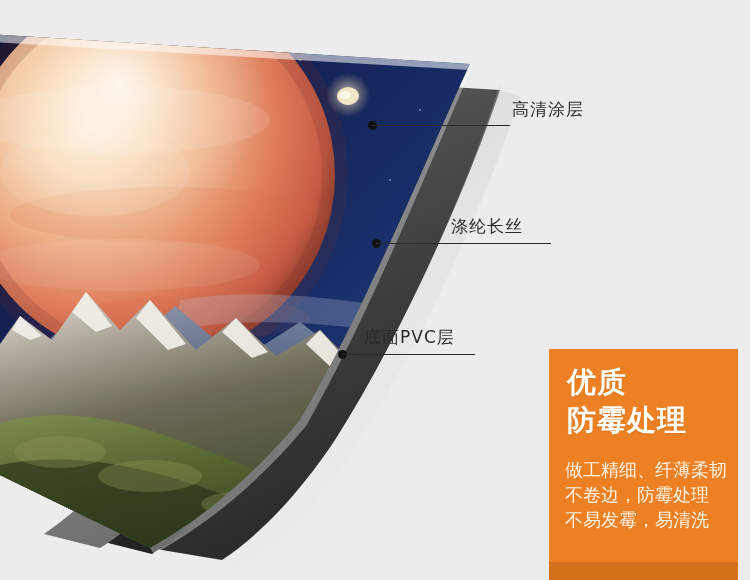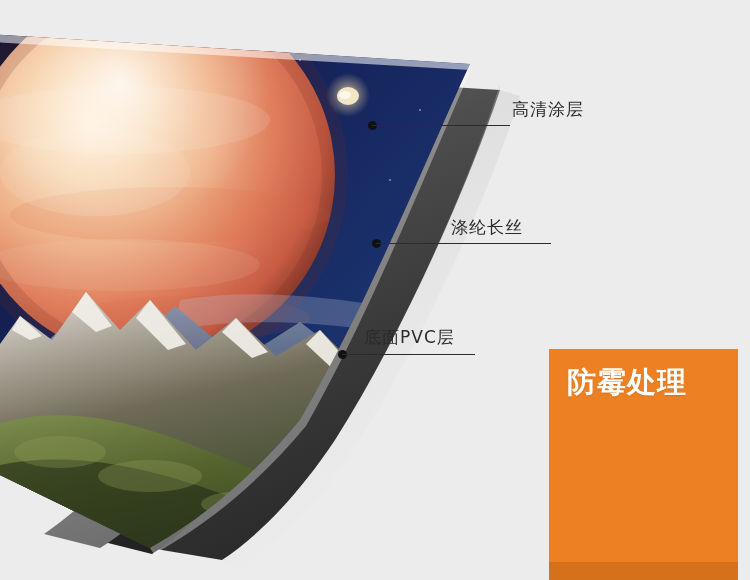--- a/index.html
+++ b/index.html
@@ -255,29 +255,35 @@
 
   <div class="callout" style="left:368px;top:121px;">
     <span class="dot"></span>
     <span class="line" style="width:138px;"></span>
     <span class="lbl" style="left:144px;top:-20px;">高清涂层</span>
   </div>
 
   <div class="callout" style="left:372px;top:239px;">
     <span class="dot"></span>
     <span class="line" style="width:175px;"></span>
-    <span class="lbl" style="left:79px;top:-20px;">涤纶长丝</span>
+    <span class="lbl" style="left:79px;top:-20px;font-family:Liberation Mono, monospace;">涤纶长丝</span>
   </div>
 
   <div class="callout" style="left:338px;top:350px;">
     <span class="dot"></span>
     <span class="line" style="width:133px;"></span>
     <span class="lbl" style="left:26px;top:-21px;text-align:center;">底面PVC层</span>
   </div>
 
   <div id="orange-panel">
     <div class="head">
+      <div>优质</div>
       <div>防霉处理</div>
     </div>
+    <div class="body">
+      <div>做工精细、纤薄柔韧</div>
+      <div>不卷边，防霉处理</div>
+      <div>不易发霉，易清洗</div>
+    </div>
     <div class="strip"></div>
   </div>
 
 </div>
 
 </body></html>

